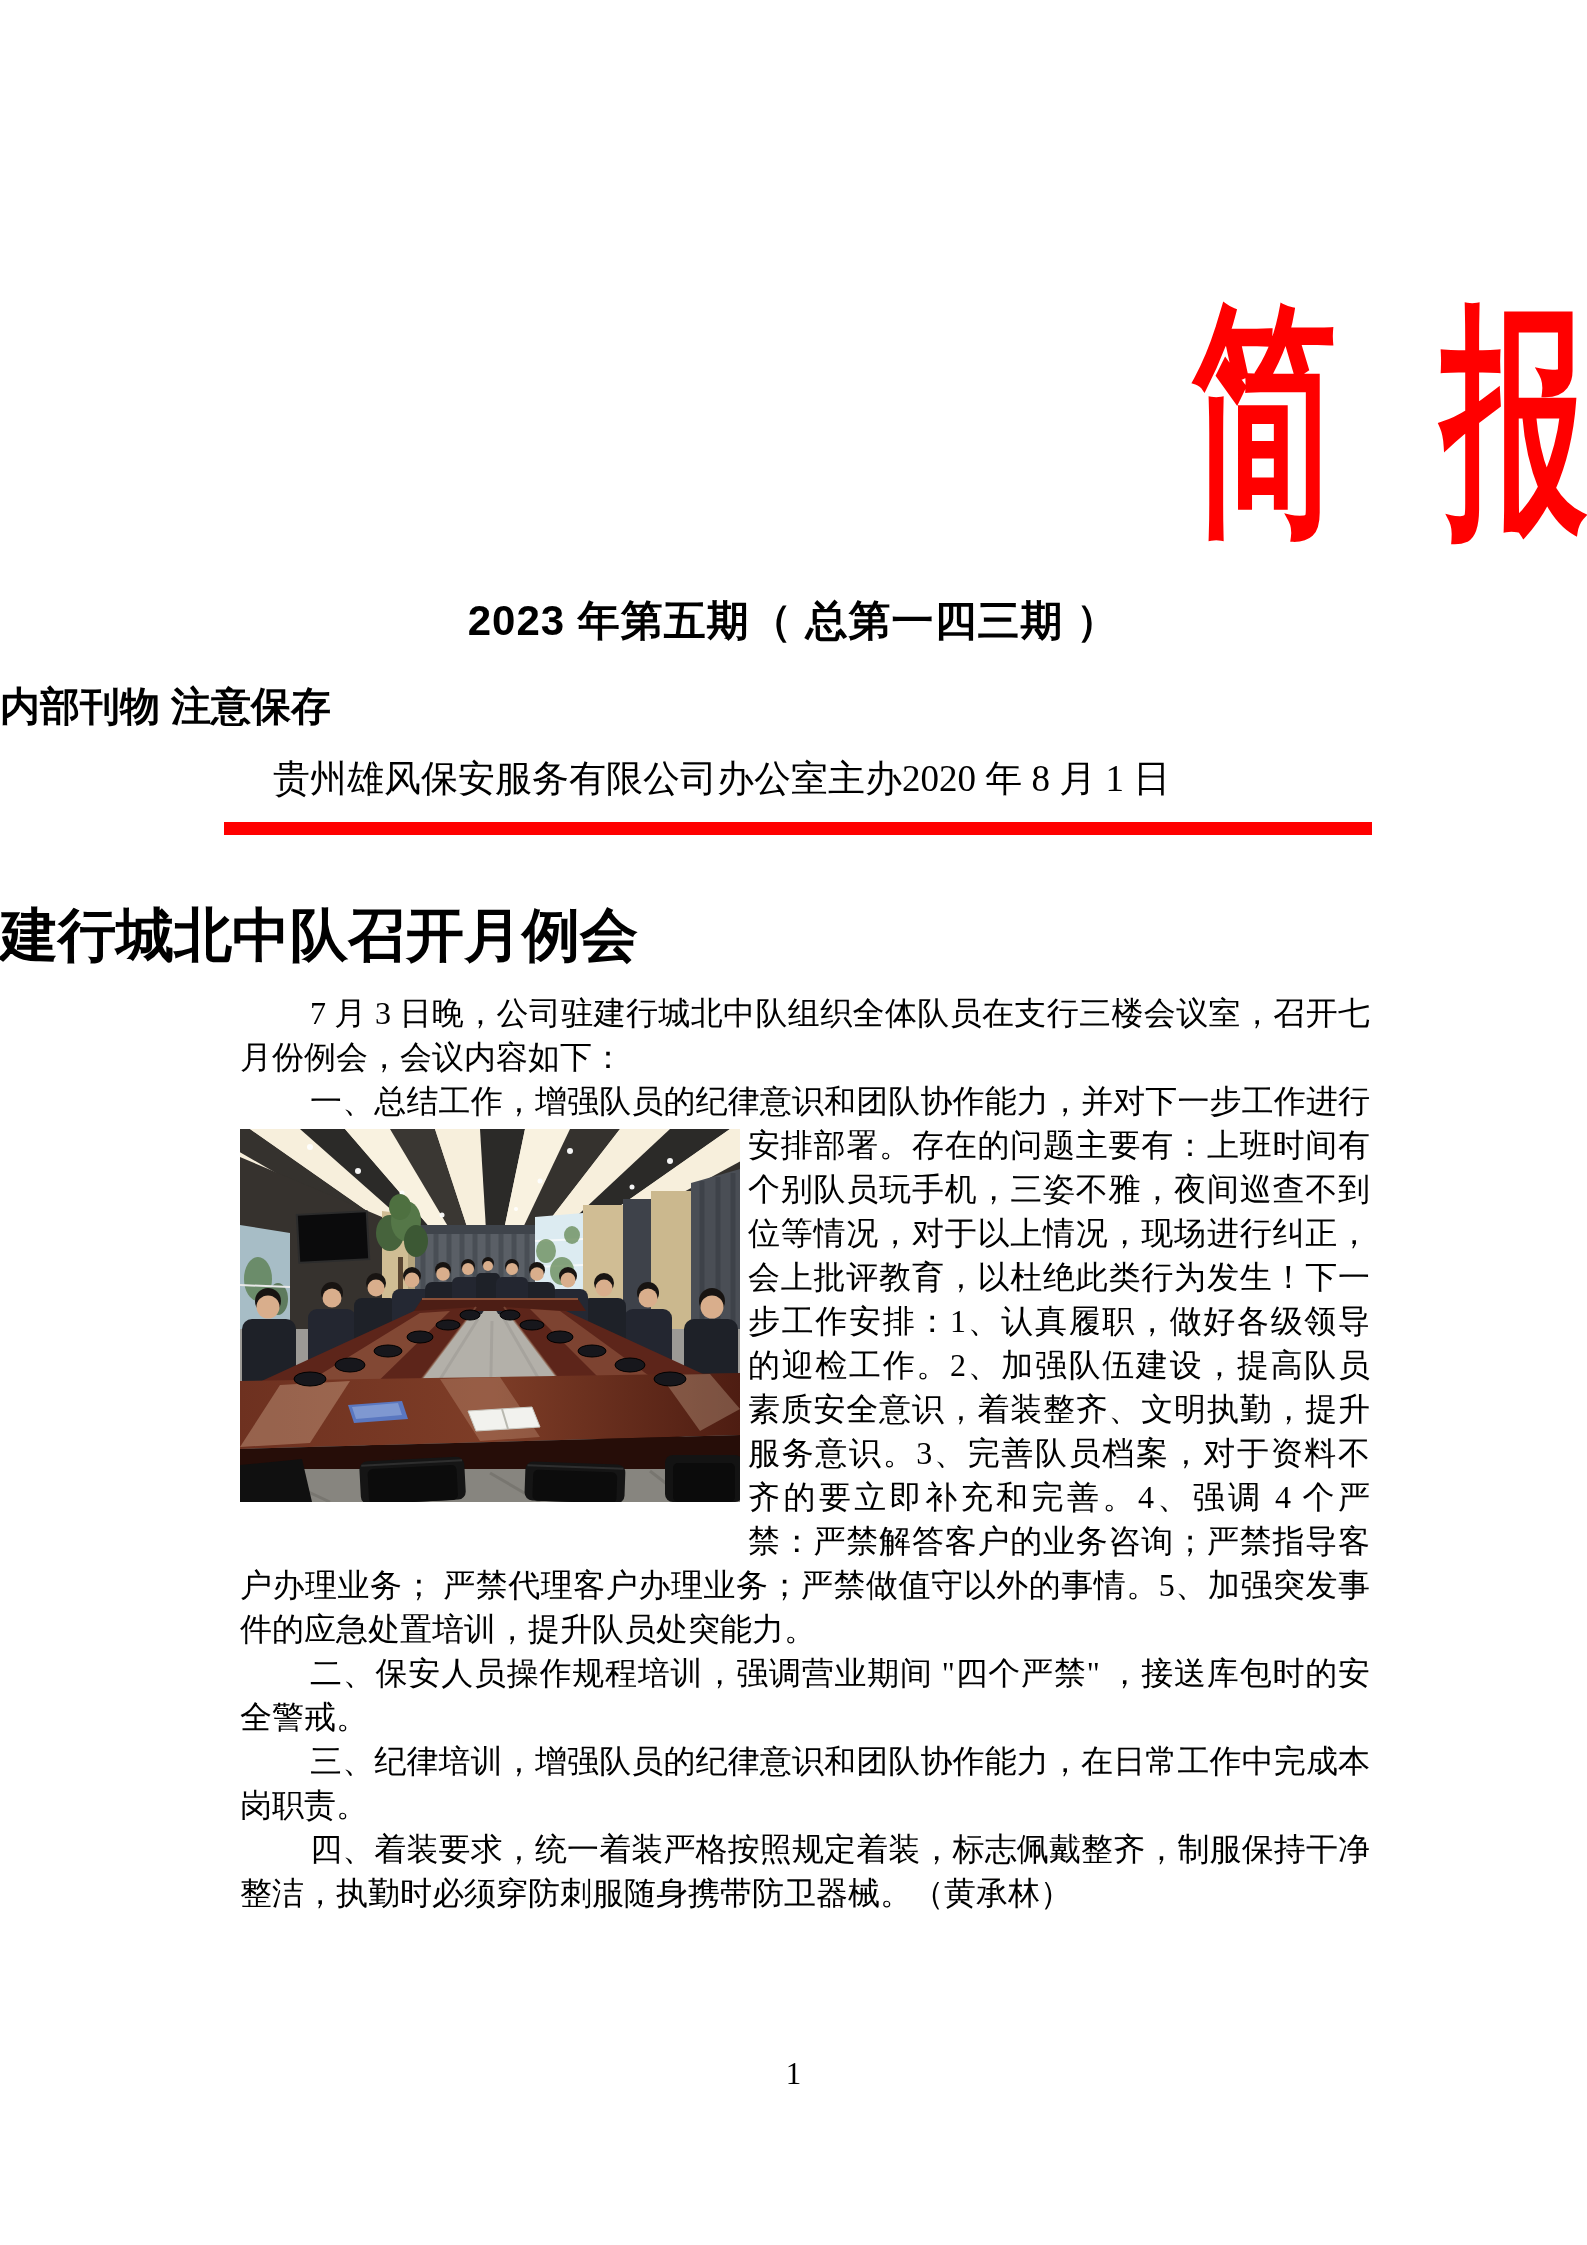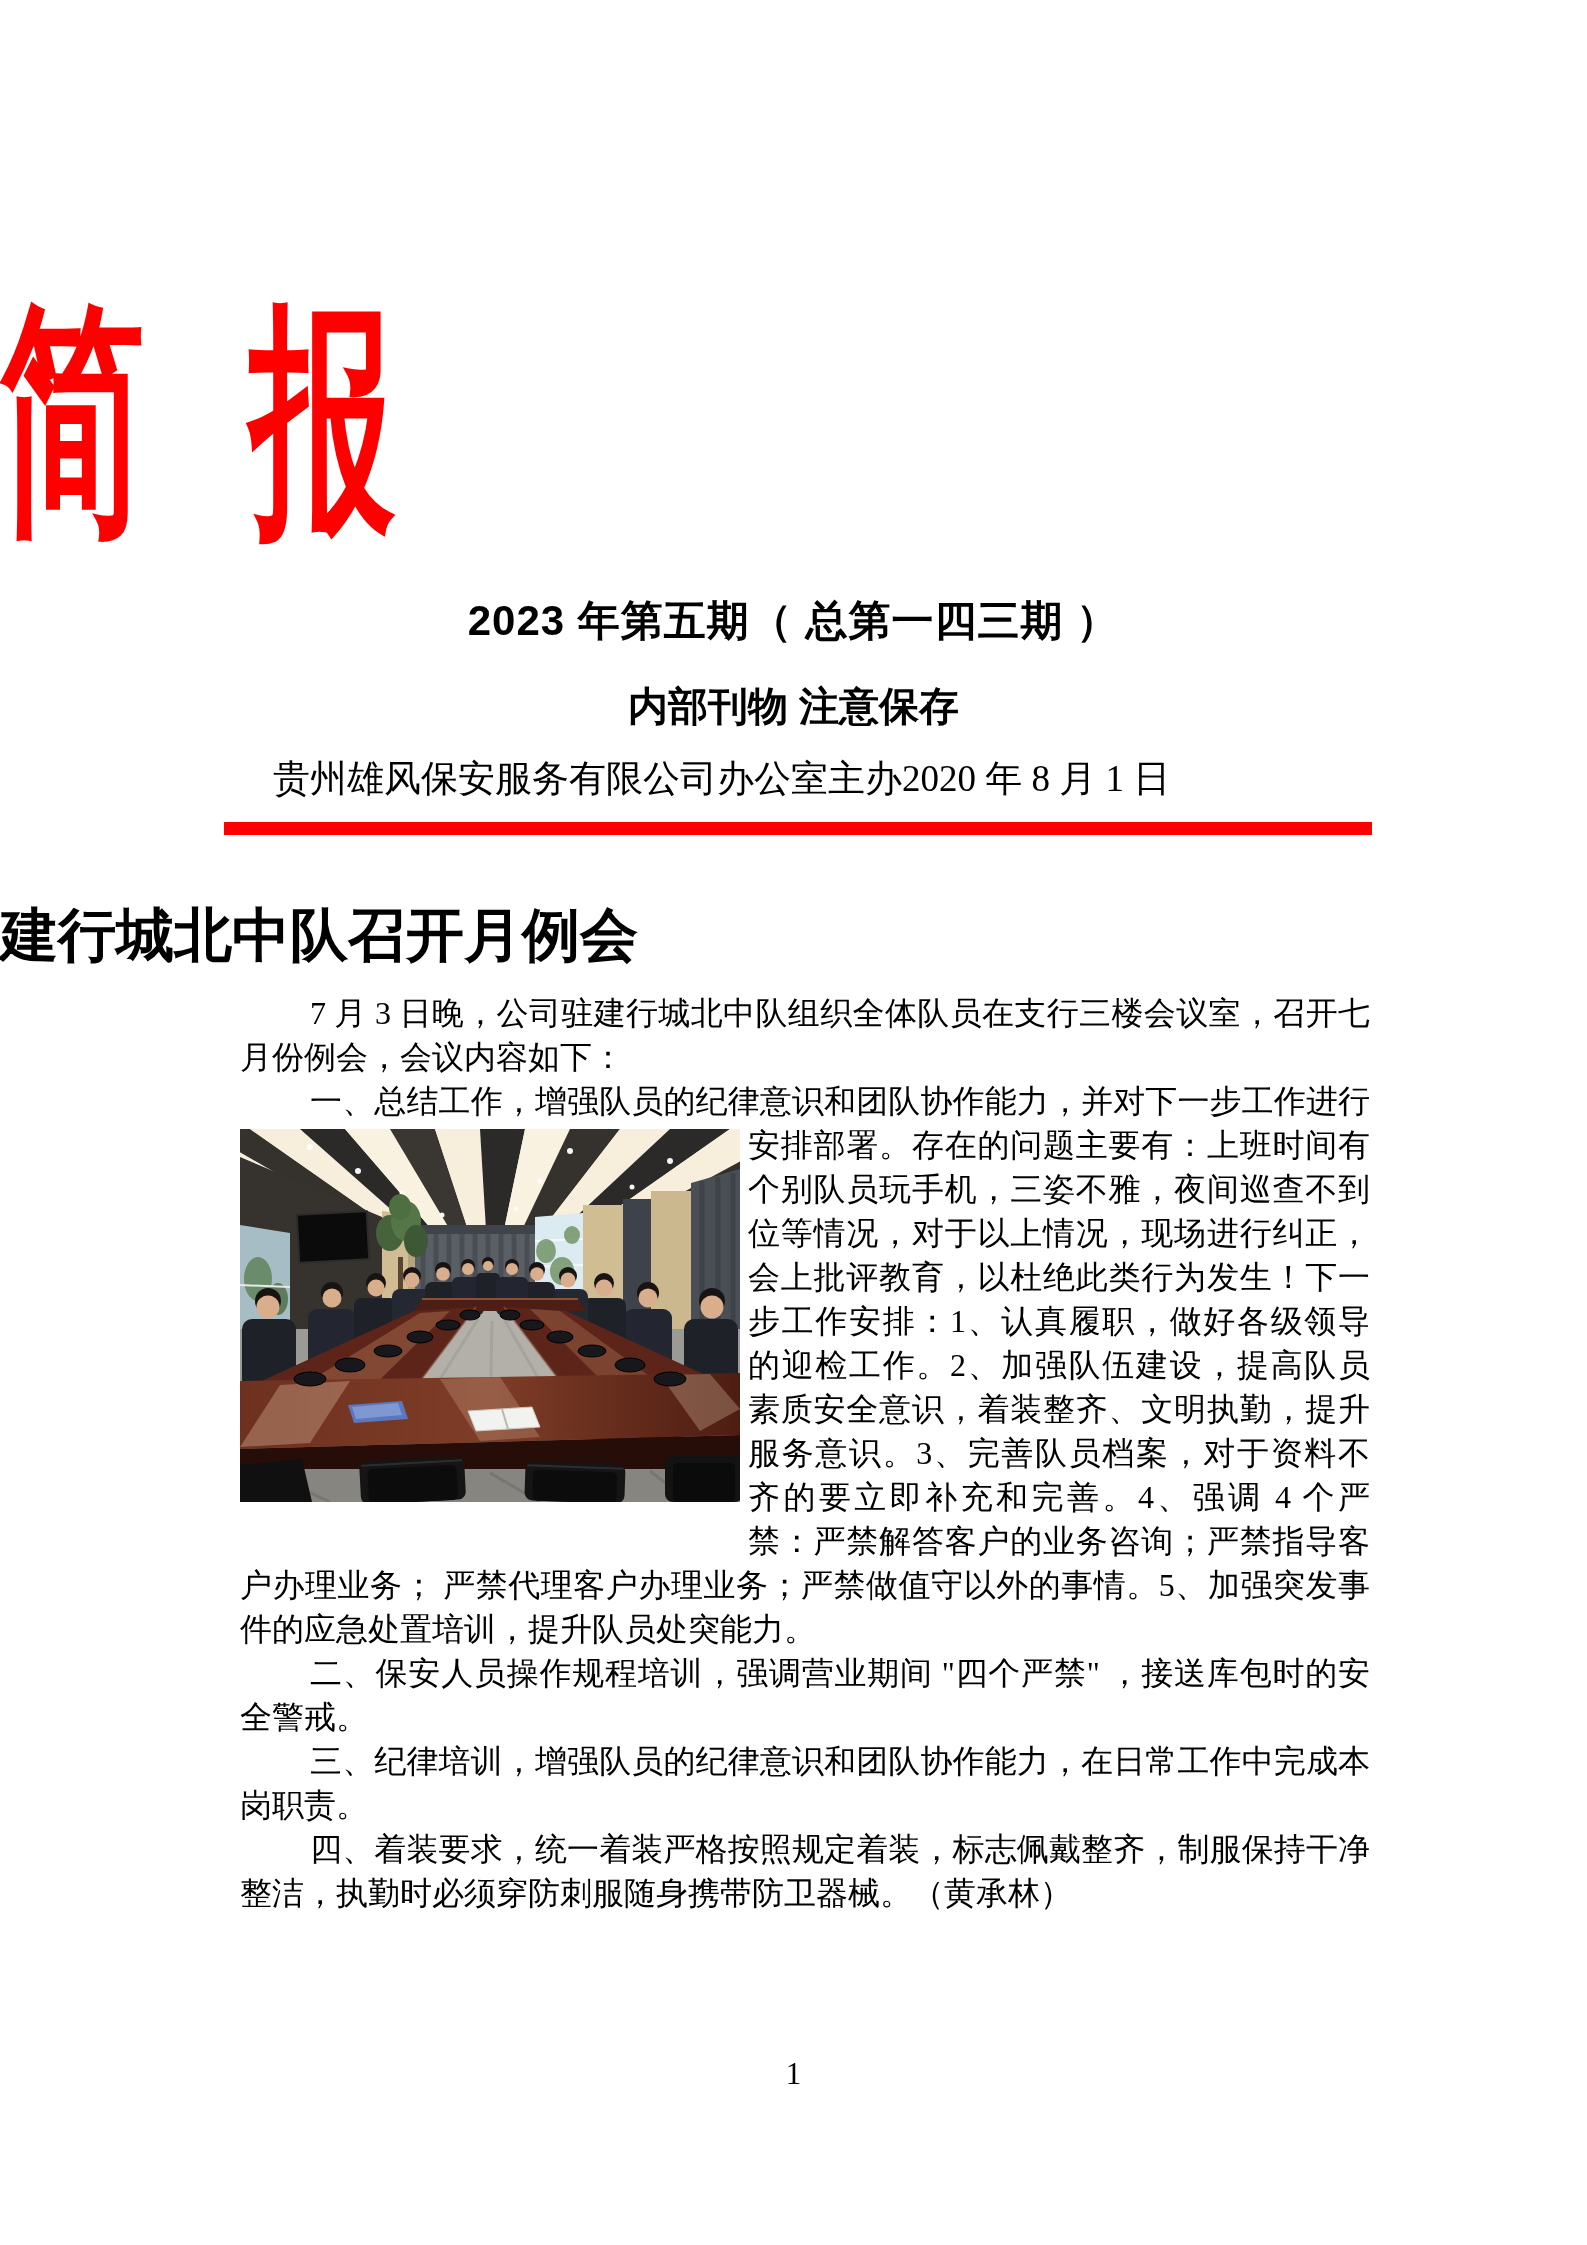--- a/index.html
+++ b/index.html
@@ -1,26 +1,26 @@
 <!DOCTYPE html>
 <html><head>
 <meta charset="utf-8">
 <style>
   html,body{margin:0;padding:0;background:#ffffff;}
   .page{position:relative;width:1587px;height:2245px;background:#ffffff;color:#000;
         font-family:"Liberation Serif",serif;overflow:hidden;}
   
-  .masthead{padding-top:346px;text-align:left;white-space:nowrap;text-decoration:underline;}
+  .masthead{padding-top:346px;text-align:right;white-space:nowrap;text-decoration:underline;}
   .masthead-char{display:inline-block;font-family:"Liberation Sans",sans-serif;font-weight:700;
                  font-size:145px;line-height:150px;color:#ff0000;transform:scaleY(1.7);}
   .masthead-char.first{margin-right:105px;}
   
   .issue-line{margin-top:99px;text-align:center;font-family:"Liberation Sans",sans-serif;
               font-weight:700;font-size:42px;line-height:52px;letter-spacing:1px;}
-  .notice-line{margin-top:34px;text-align:center;font-family:"Liberation Sans",sans-serif;
+  .notice-line{margin-top:34px;text-align:left;font-family:"Liberation Sans",sans-serif;
                font-weight:700;font-size:40px;line-height:50px;}
   .pub-row{margin:24px 0 0 240px;width:1130px;display:flex;justify-content:flex-start;
            font-size:37px;line-height:48px;padding:0;box-sizing:border-box;}
   .pub-row .publisher{padding-left:33px;}
   .pub-row .date{padding-right:58px;}
   .red-bar{margin:19px 0 0 224px;width:1148px;height:13px;background:#ff0000;}
   
   .article-title{margin-top:64px;text-align:left;font-weight:700;font-size:58px;line-height:74px;}
   .article-body{margin:18px 0 0 240px;width:1130px;font-size:32px;line-height:44px;
                 text-align:justify;}

